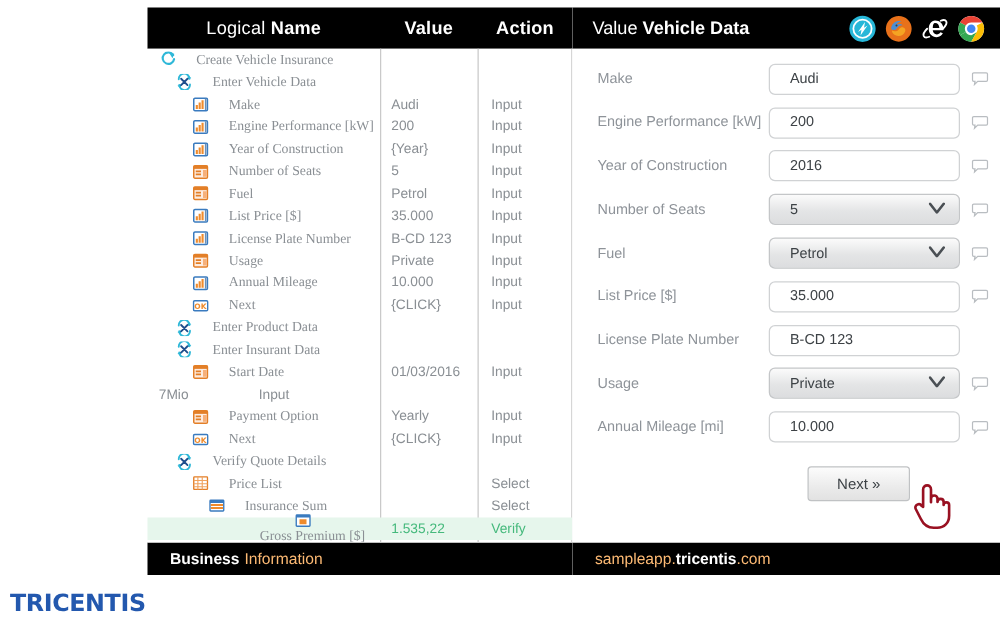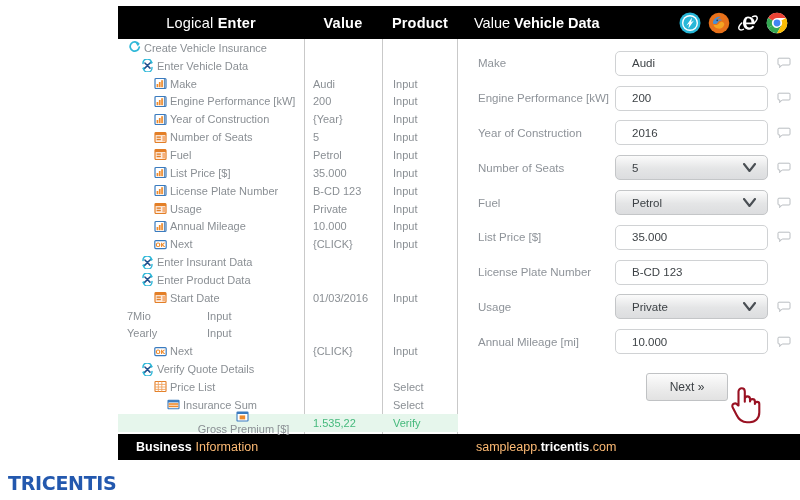--- a/index.html
+++ b/index.html
@@ -87,21 +87,21 @@
     padding-left: 9px;
     box-sizing: border-box;
     white-space: nowrap;
   }
   .cell-action {
     flex: 0 0 75px;
     padding-left: 11px;
     box-sizing: border-box;
     white-space: nowrap;
   }
-  .node-label { margin-left: 3px; }
+  .node-label { margin-left: 16px; font-family: Liberation Serif, serif; }
 
   
   .ind0 { padding-left: 10px; }
   .ind1 { padding-left: 23px; }
   .ind2 { padding-left: 36px; }
   .ind3 { padding-left: 49px; }
   .ind4 { padding-left: 62px; flex-direction: column; }
 
   
   .ticon {
@@ -266,23 +266,23 @@
   }
 </style>
 </head>
 <body>
 
 <div id="root">
 
   <div id="left-panel">
 
     <div class="panel-header">
-      <div class="hdr-cell hdr-name"><span class="hdr-light">Logical </span><span class="hdr-bold">Enter</span></div>
+      <div class="hdr-cell hdr-name"><span class="hdr-light">Logical </span><span class="hdr-bold">Name</span></div>
       <div class="hdr-cell hdr-value hdr-bold">Value</div>
-      <div class="hdr-cell hdr-action hdr-bold">Product</div>
+      <div class="hdr-cell hdr-action hdr-bold">Action</div>
     </div>
 
     <div id="tree-table">
       <div class="vrule v1"></div>
       <div class="vrule v2"></div>
       <div class="vrule v3"></div>
       <div id="tree-rows">
           <div class="trow">
             <div class="cell-name ind0">
               <span class="ticon">
@@ -473,37 +473,37 @@
             <div class="cell-name ind1">
               <span class="ticon">
                 <svg width="13" height="13" viewBox="0 0 13 13">
                   <path d="M2.0 4.4 A4.3 4.3 0 0 1 10.6 4.0" fill="none" stroke="#2fb8d8" stroke-width="1.5" stroke-linecap="round"></path>
                   <path d="M11.0 8.6 A4.3 4.3 0 0 1 2.4 9.0" fill="none" stroke="#2fb8d8" stroke-width="1.5" stroke-linecap="round"></path>
                   <path d="M9.4 1.2 L12.0 3.4 L9.0 4.8 Z" fill="#2fb8d8"></path>
                   <path d="M3.6 11.8 L1.0 9.6 L4.0 8.2 Z" fill="#2fb8d8"></path>
                   <path d="M3.9 4.0 L9.0 9.1 M9.0 4.0 L3.9 9.1" stroke="#1f4e8c" stroke-width="1.5" stroke-linecap="round"></path>
                 </svg>
               </span>
-              <span class="node-label">Enter Insurant Data</span>
+              <span class="node-label">Enter Product Data</span>
             </div>
             <div class="cell-value"></div>
             <div class="cell-action"></div>
           </div>
           <div class="trow">
             <div class="cell-name ind1">
               <span class="ticon">
                 <svg width="13" height="13" viewBox="0 0 13 13">
                   <path d="M2.0 4.4 A4.3 4.3 0 0 1 10.6 4.0" fill="none" stroke="#2fb8d8" stroke-width="1.5" stroke-linecap="round"></path>
                   <path d="M11.0 8.6 A4.3 4.3 0 0 1 2.4 9.0" fill="none" stroke="#2fb8d8" stroke-width="1.5" stroke-linecap="round"></path>
                   <path d="M9.4 1.2 L12.0 3.4 L9.0 4.8 Z" fill="#2fb8d8"></path>
                   <path d="M3.6 11.8 L1.0 9.6 L4.0 8.2 Z" fill="#2fb8d8"></path>
                   <path d="M3.9 4.0 L9.0 9.1 M9.0 4.0 L3.9 9.1" stroke="#1f4e8c" stroke-width="1.5" stroke-linecap="round"></path>
                 </svg>
               </span>
-              <span class="node-label">Enter Product Data</span>
+              <span class="node-label">Enter Insurant Data</span>
             </div>
             <div class="cell-value"></div>
             <div class="cell-action"></div>
           </div>
           <div class="trow">
             <div class="cell-name ind2">
               <span class="ticon">
                 <svg width="13" height="13" viewBox="0 0 13 13">
                   <rect x="1" y="1.5" width="11" height="10" rx="1" fill="#fdece0" stroke="#e37f27" stroke-width="1.2"></rect>
                   <rect x="1" y="1.5" width="11" height="2.6" fill="#e37f27"></rect>
@@ -515,20 +515,32 @@
               <span class="node-label">Start Date</span>
             </div>
             <div class="cell-value">01/03/2016</div>
             <div class="cell-action">Input</div>
           </div>
           <div class="trow">
             <div class="cell-value">7Mio</div>
             <div class="cell-action">Input</div>
           </div>
           <div class="trow">
+            <div class="cell-name ind2">
+              <span class="ticon">
+                <svg width="13" height="13" viewBox="0 0 13 13">
+                  <rect x="1" y="1.5" width="11" height="10" rx="1" fill="#fdece0" stroke="#e37f27" stroke-width="1.2"></rect>
+                  <rect x="1" y="1.5" width="11" height="2.6" fill="#e37f27"></rect>
+                  <rect x="2.6" y="5.4" width="4.2" height="1.4" fill="#e37f27"></rect>
+                  <rect x="2.6" y="7.8" width="4.2" height="1.4" fill="#e37f27"></rect>
+                  <rect x="8.4" y="5.0" width="3.0" height="5.4" fill="#f6b07a"></rect>
+                </svg>
+              </span>
+              <span class="node-label">Payment Option</span>
+            </div>
             <div class="cell-value">Yearly</div>
             <div class="cell-action">Input</div>
           </div>
           <div class="trow">
             <div class="cell-name ind2">
               <span class="ticon">
                 <svg width="13" height="13" viewBox="0 0 13 13">
                   <rect x="0.8" y="2.6" width="11.4" height="8" rx="1" fill="#ffffff" stroke="#3a7bbf" stroke-width="1.2"></rect>
                   <text x="6.3" y="9.1" font-family="DejaVu Sans, sans-serif" font-size="6" font-weight="bold" fill="#ef8b2c" text-anchor="middle">OK</text>
                 </svg>

